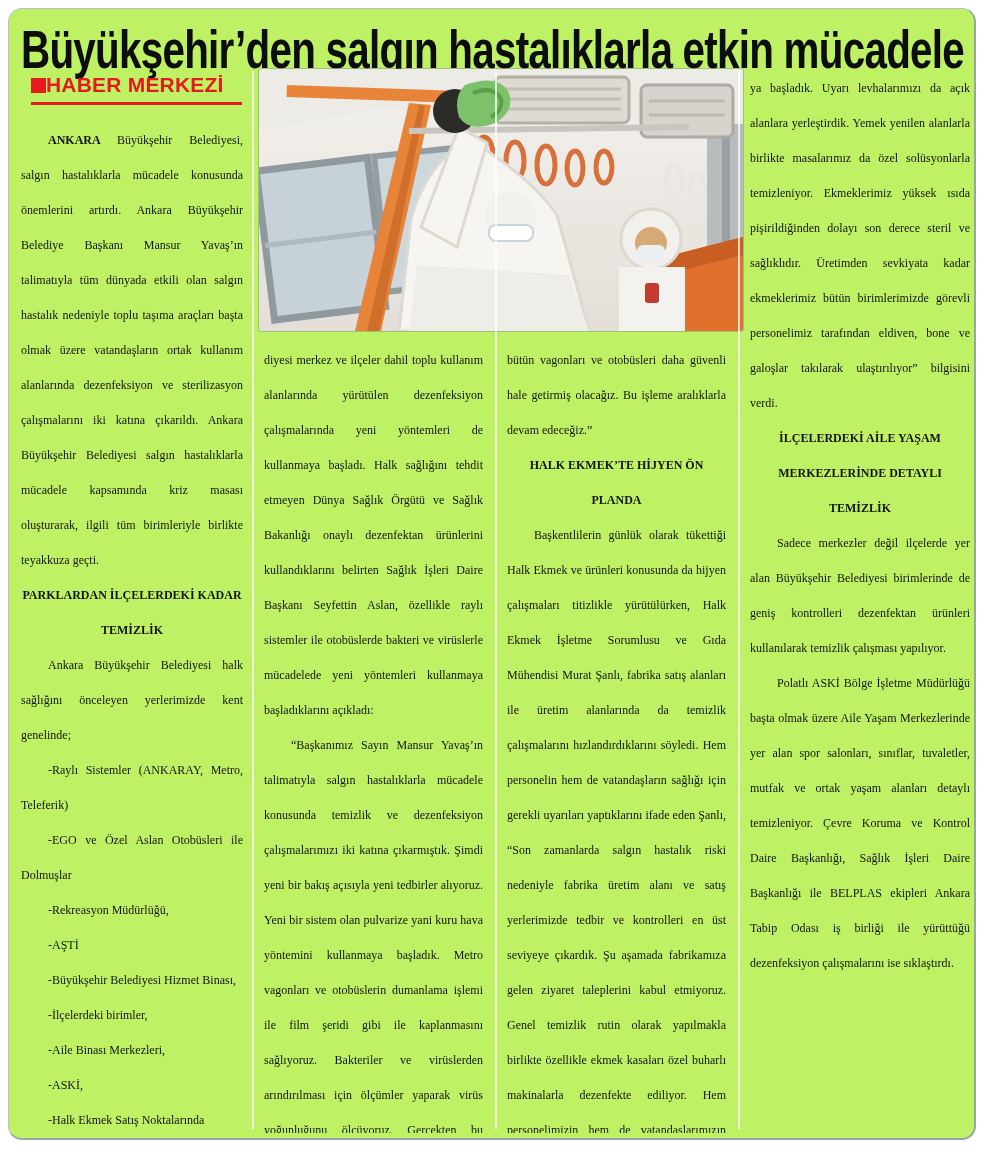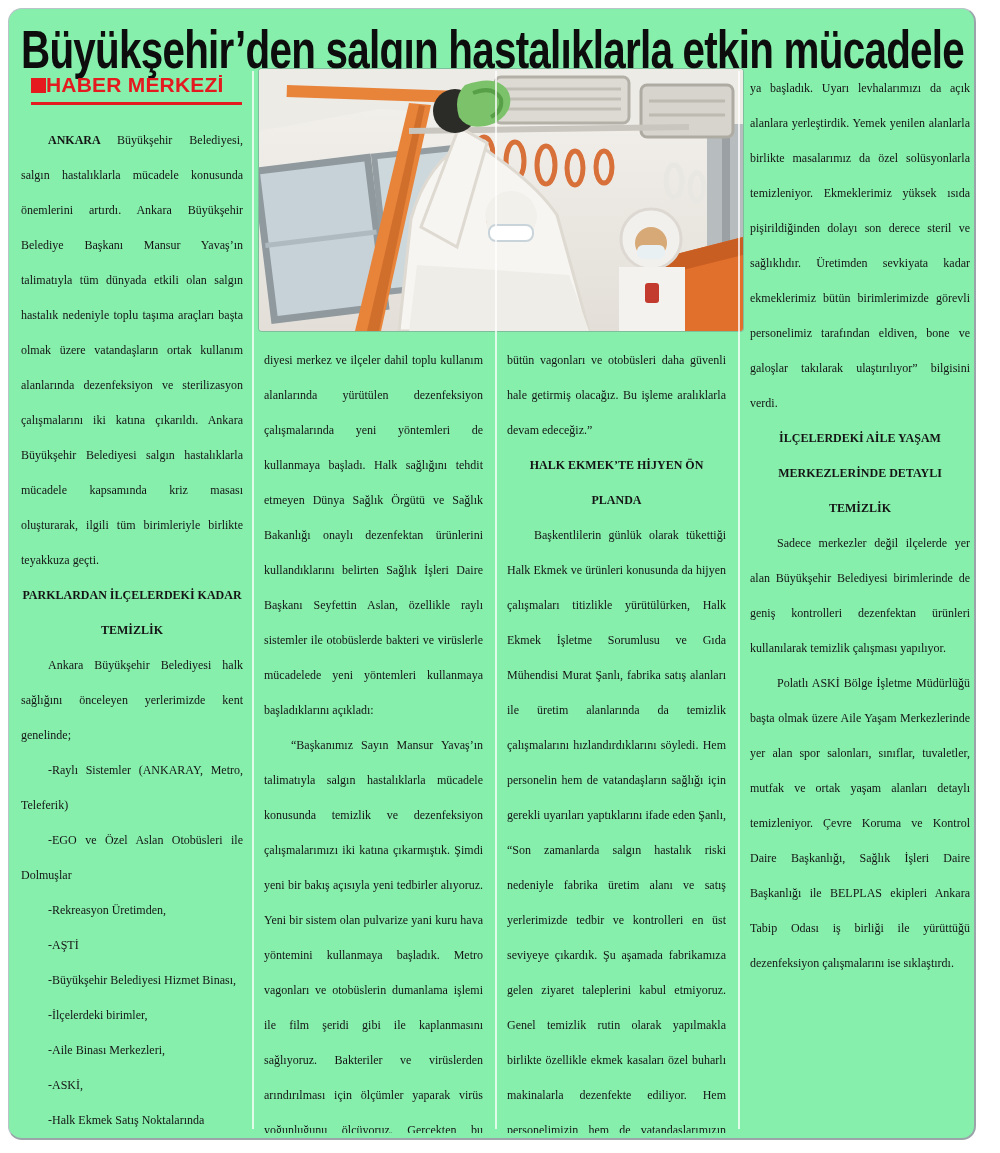--- a/index.html
+++ b/index.html
@@ -1,19 +1,19 @@
 <!DOCTYPE html>
 <html lang="tr"><head>
 <meta charset="utf-8">
 <style>
   * { margin:0; padding:0; box-sizing:border-box; }
   html,body { width:1000px; height:1153px; background:#ffffff; font-family:"Liberation Serif", serif; }
   .card {
     position:absolute; left:8px; top:8px; width:968px; height:1132px;
-    background:#86efac; border:1.5px solid #b9c3c8;
+    background:#bef264; border:1.5px solid #b9c3c8;
     border-right:2.5px solid #9aa4a9; border-bottom:2.5px solid #9aa4a9;
     border-radius:14px; overflow:hidden;
   }
   .headline-wrap { position:absolute; left:12px; top:10px; width:945px; height:62px; }
   .headline-wrap svg text {
     font-family:"Liberation Sans", sans-serif; font-weight:bold;
     fill:#0d0d0d; letter-spacing:-1px;
   }
   .byline {
     position:absolute; left:22px; top:64px; display:inline-flex; align-items:center; gap:0;
@@ -118,21 +118,21 @@
   <div class="sep sep-1"></div>
   <div class="sep sep-2"></div>
   <div class="sep sep-3"></div>
 
   <div class="col col-1">
       <div class="blk paragraph"><span class="lead">ANKARA </span>Büyükşehir Belediyesi, salgın hastalıklarla mücadele konusunda önemlerini artırdı. Ankara Büyükşehir Belediye Başkanı Mansur Yavaş’ın talimatıyla tüm dünyada etkili olan salgın hastalık nedeniyle toplu taşıma araçları başta olmak üzere vatandaşların ortak kullanım alanlarında dezenfeksiyon ve sterilizasyon çalışmalarını iki katına çıkarıldı. Ankara Büyükşehir Belediyesi salgın hastalıklarla mücadele kapsamında kriz masası oluşturarak, ilgili tüm birimleriyle birlikte teyakkuza geçti.</div>
       <div class="blk heading">PARKLARDAN İLÇELERDEKİ KADAR TEMİZLİK</div>
       <div class="blk paragraph">Ankara Büyükşehir Belediyesi halk sağlığını önceleyen yerlerimizde kent genelinde;</div>
       <div class="blk list-item">-Raylı Sistemler (ANKARAY, Metro, Teleferik)</div>
       <div class="blk list-item">-EGO ve Özel Aslan Otobüsleri ile Dolmuşlar</div>
-      <div class="blk list-item">-Rekreasyon Üretimden,</div>
+      <div class="blk list-item">-Rekreasyon Müdürlüğü,</div>
       <div class="blk list-item">-AŞTİ</div>
       <div class="blk list-item">-Büyükşehir Belediyesi Hizmet Binası,</div>
       <div class="blk list-item">-İlçelerdeki birimler,</div>
       <div class="blk list-item">-Aile Binası Merkezleri,</div>
       <div class="blk list-item">-ASKİ,</div>
       <div class="blk list-item">-Halk Ekmek Satış Noktalarında</div>
     </div>
   <div class="col col-2">
       <div class="blk continuation">diyesi merkez ve ilçeler dahil toplu kullanım alanlarında yürütülen dezenfeksiyon çalışmalarında yeni yöntemleri de kullanmaya başladı. Halk sağlığını tehdit etmeyen Dünya Sağlık Örgütü ve Sağlık Bakanlığı onaylı dezenfektan ürünlerini kullandıklarını belirten Sağlık İşleri Daire Başkanı Seyfettin Aslan, özellikle raylı sistemler ile otobüslerde bakteri ve virüslerle mücadelede yeni yöntemleri kullanmaya başladıklarını açıkladı:</div>
       <div class="blk paragraph">“Başkanımız Sayın Mansur Yavaş’ın talimatıyla salgın hastalıklarla mücadele konusunda temizlik ve dezenfeksiyon çalışmalarımızı iki katına çıkarmıştık. Şimdi yeni bir bakış açısıyla yeni tedbirler alıyoruz. Yeni bir sistem olan pulvarize yani kuru hava yöntemini kullanmaya başladık. Metro vagonları ve otobüslerin dumanlama işlemi ile film şeridi gibi ile kaplanmasını sağlıyoruz. Bakteriler ve virüslerden arındırılması için ölçümler yaparak virüs yoğunluğunu ölçüyoruz. Gerçekten bu yöntemin etkili olduğunu gördük. Bu yöntemle</div>

